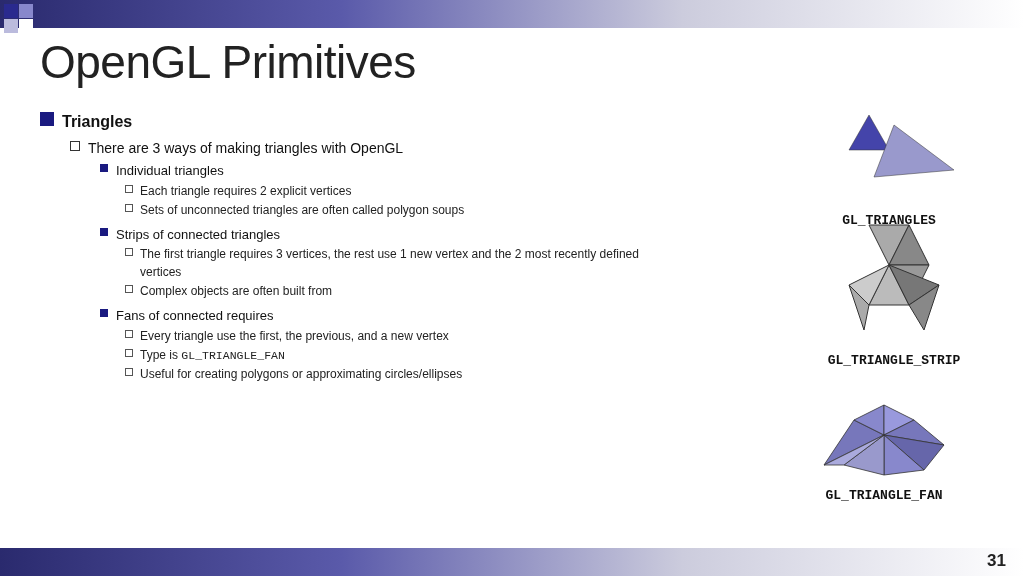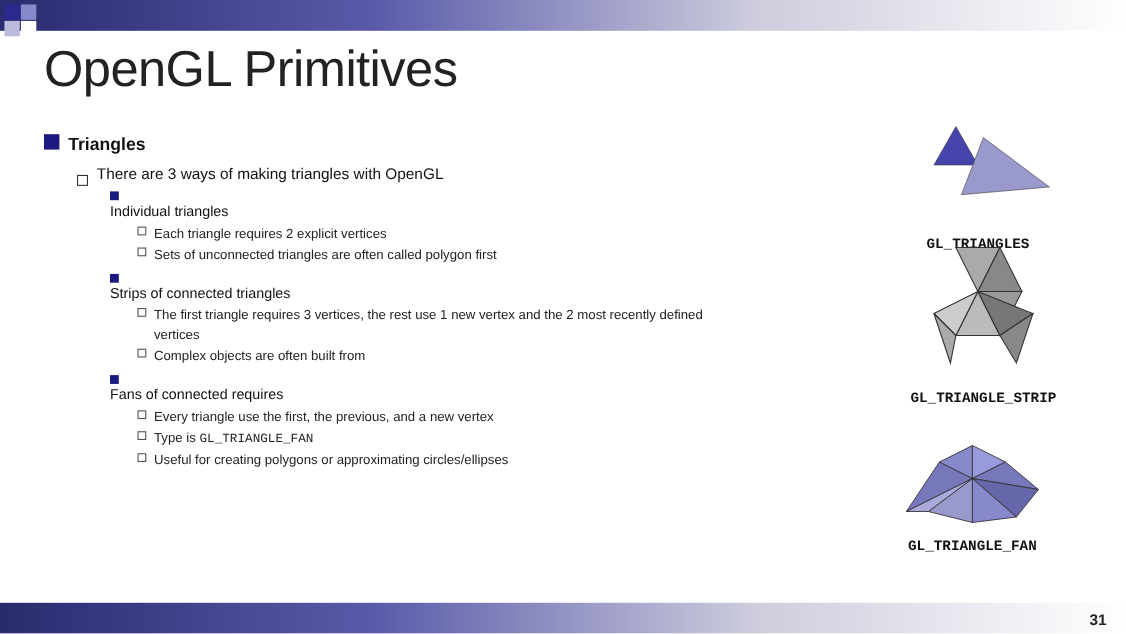--- a/index.html
+++ b/index.html
@@ -56,21 +56,21 @@
       left: 40px;
       font-size: 46px;
       font-weight: 400;
       color: #222222;
       letter-spacing: -0.5px;
     }
 
     
     .content {
       position: absolute;
-      top: 120px;
+      top: 110px;
       left: 40px;
       width: 640px;
       font-size: 13.5px;
       color: #222;
       line-height: 1.5;
     }
 
     
     .l1 {
       display: flex;
@@ -87,21 +87,21 @@
     }
     .l1-text {
       font-size: 16px;
       font-weight: bold;
       color: #111;
     }
 
     
     .l2 {
       display: flex;
-      align-items: flex-end;
+      align-items: flex-start;
       margin-left: 30px;
       margin-bottom: 2px;
     }
     .l2-bullet {
       width: 10px;
       height: 10px;
       min-width: 10px;
       border: 1.5px solid #333;
       background: transparent;
       margin-top: 3px;
@@ -111,21 +111,20 @@
       font-size: 14px;
       color: #111;
     }
 
     
     .l3 {
       display: flex;
       align-items: flex-start;
       margin-left: 60px;
       margin-bottom: 1px;
-      flex-direction: column;
     }
     .l3-bullet {
       width: 8px;
       height: 8px;
       min-width: 8px;
       background: #1a1a80;
       margin-top: 3px;
       margin-right: 8px;
     }
     .l3-text {
@@ -157,21 +156,21 @@
     code {
       font-family: "Courier New", monospace;
       font-size: 11.5px;
     }
 
     
     .page-number {
       position: absolute;
       bottom: 5px;
       right: 18px;
-      font-size: 14px;
+      font-size: 17px;
       color: #222;
       font-weight: bold;
     }
 
     
     .diagram-triangles {
       position: absolute;
       top: 105px;
       right: 60px;
     }
@@ -227,21 +226,21 @@
   </div>
 
 
   <div class="l4">
     <div class="l4-bullet"></div>
     <span class="l4-text">Each triangle requires 2 explicit vertices</span>
   </div>
 
   <div class="l4">
     <div class="l4-bullet"></div>
-    <span class="l4-text">Sets of unconnected triangles are often called polygon first</span>
+    <span class="l4-text">Sets of unconnected triangles are often called polygon soups</span>
   </div>
 
   <div class="l3" style="margin-top:6px;">
     <div class="l3-bullet"></div>
     <span class="l3-text">Strips of connected triangles</span>
   </div>
 
 
   <div class="l4">
     <div class="l4-bullet"></div>

